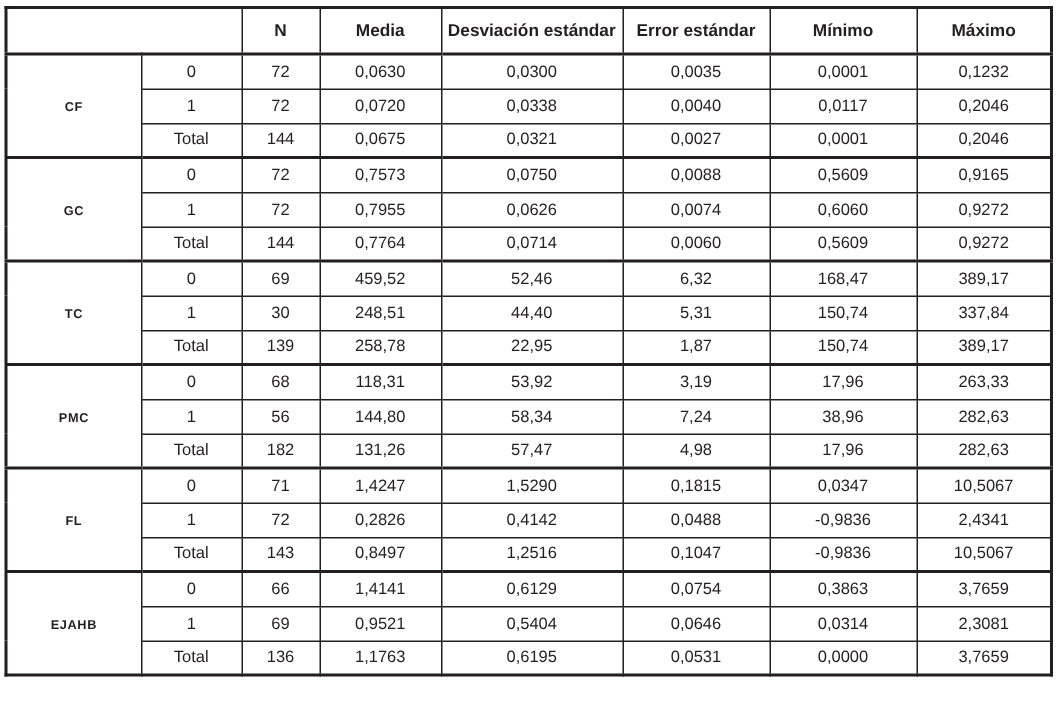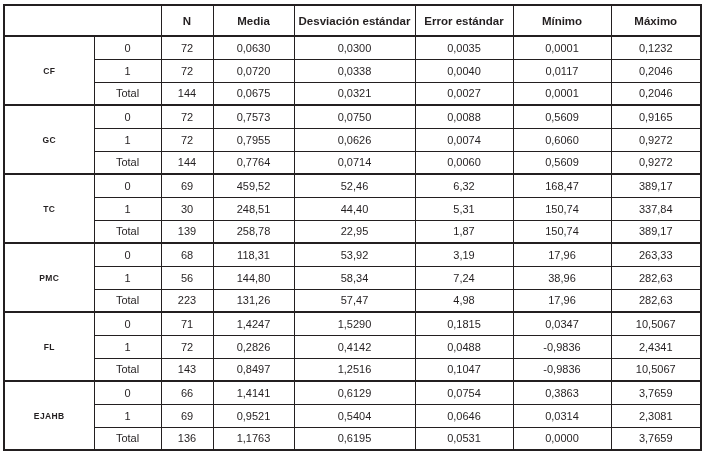--- a/index.html
+++ b/index.html
@@ -178,21 +178,21 @@
           <td class="sub-label">1</td>
           <td class="num">56</td>
           <td class="num">144,80</td>
           <td class="num">58,34</td>
           <td class="num">7,24</td>
           <td class="num">38,96</td>
           <td class="num">282,63</td>
         </tr>
         <tr>
           <td class="sub-label">Total</td>
-          <td class="num">223</td>
+          <td class="num">182</td>
           <td class="num">131,26</td>
           <td class="num">57,47</td>
           <td class="num">4,98</td>
           <td class="num">17,96</td>
           <td class="num">282,63</td>
         </tr>
         <tr class="group-start">
           <td rowspan="3" class="var-label">FL</td>
           <td class="sub-label">0</td>
           <td class="num">71</td>

